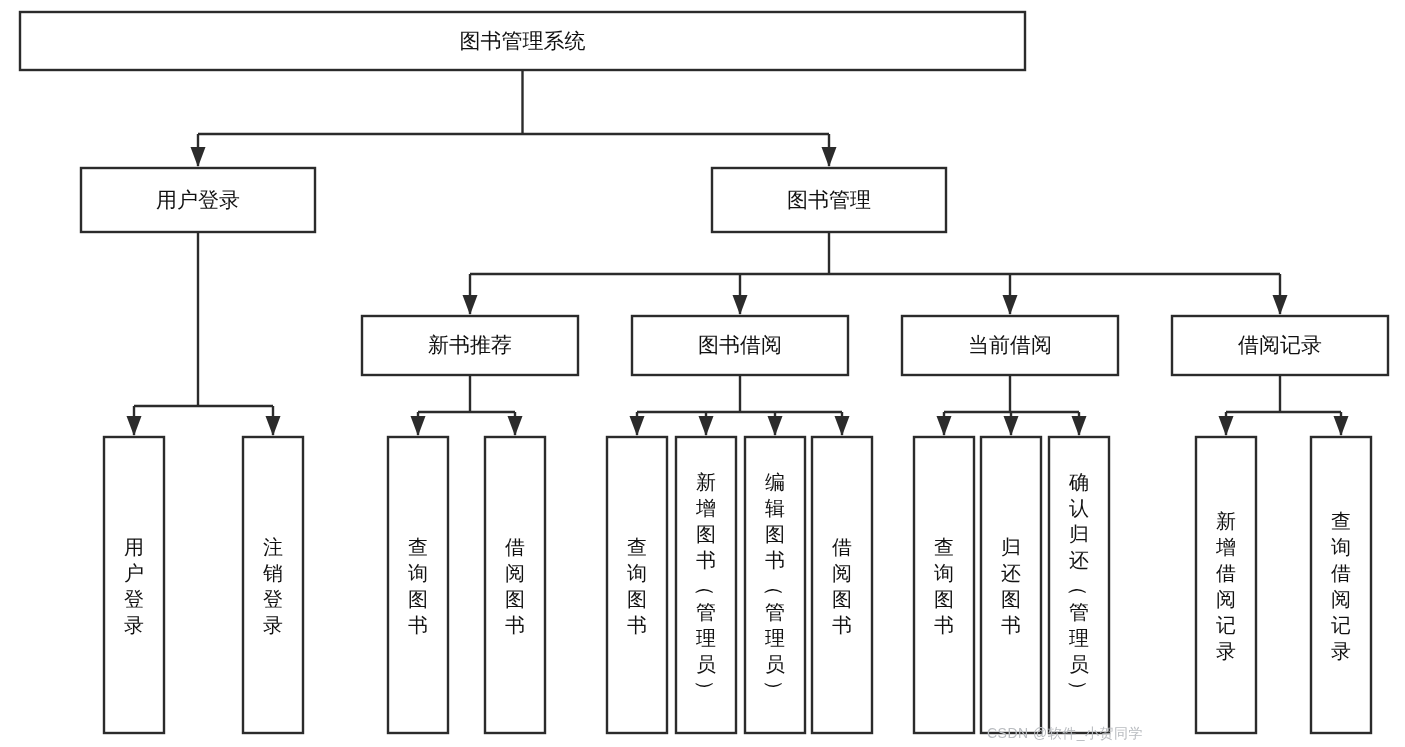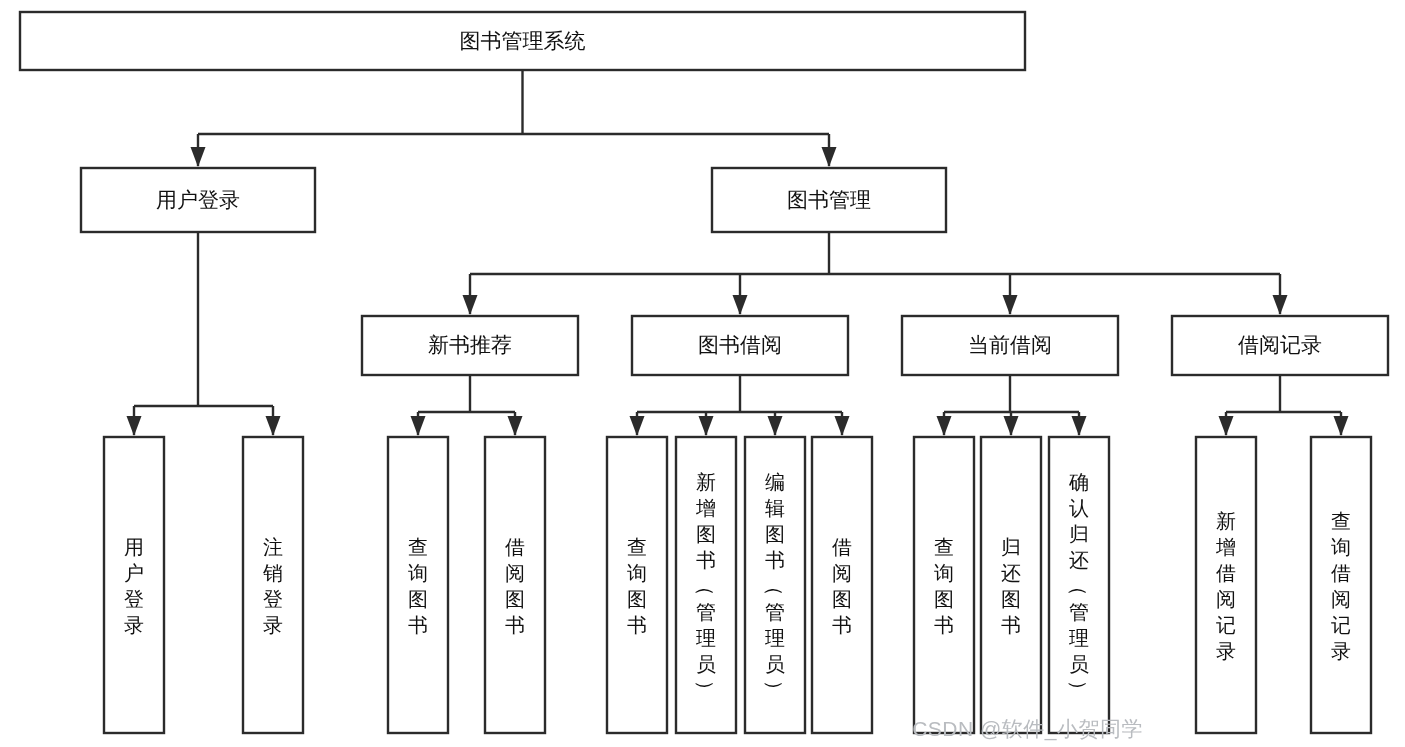--- a/index.html
+++ b/index.html
@@ -51,21 +51,21 @@
   }
   .arrow-head {
     fill: #2b2b2b;
     stroke: none;
   }
   .watermark {
     position: absolute;
     right: 8px;
     bottom: 4px;
     font-family: "Liberation Sans", "DejaVu Sans", sans-serif;
-    font-size: 21px;
+    font-size: 14px;
     color: #b9bcc0;
     letter-spacing: 0.5px;
     white-space: nowrap;
     user-select: none;
   }
 </style>
 </head>
 <body>
 
 <div id="diagram-root">

